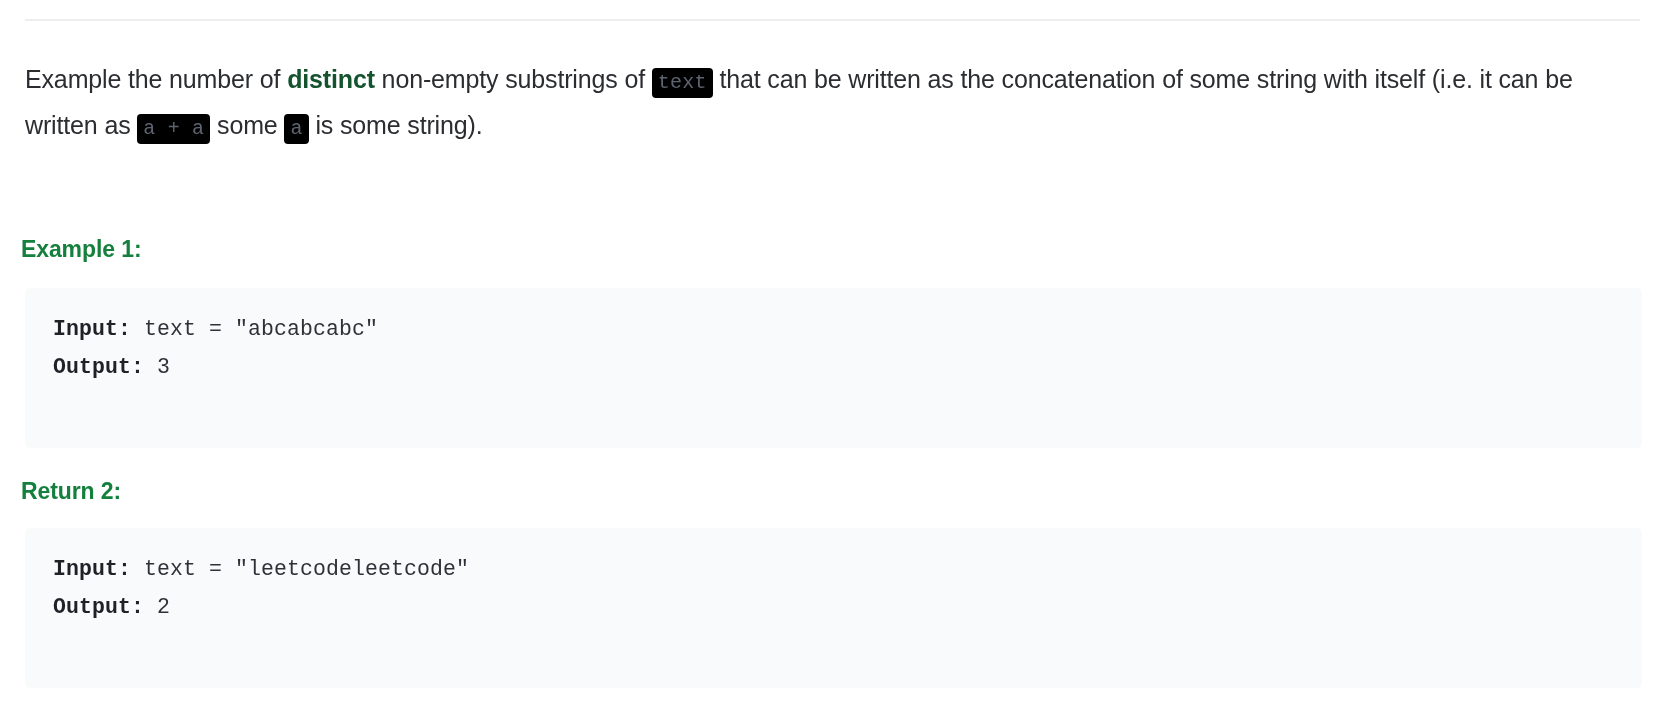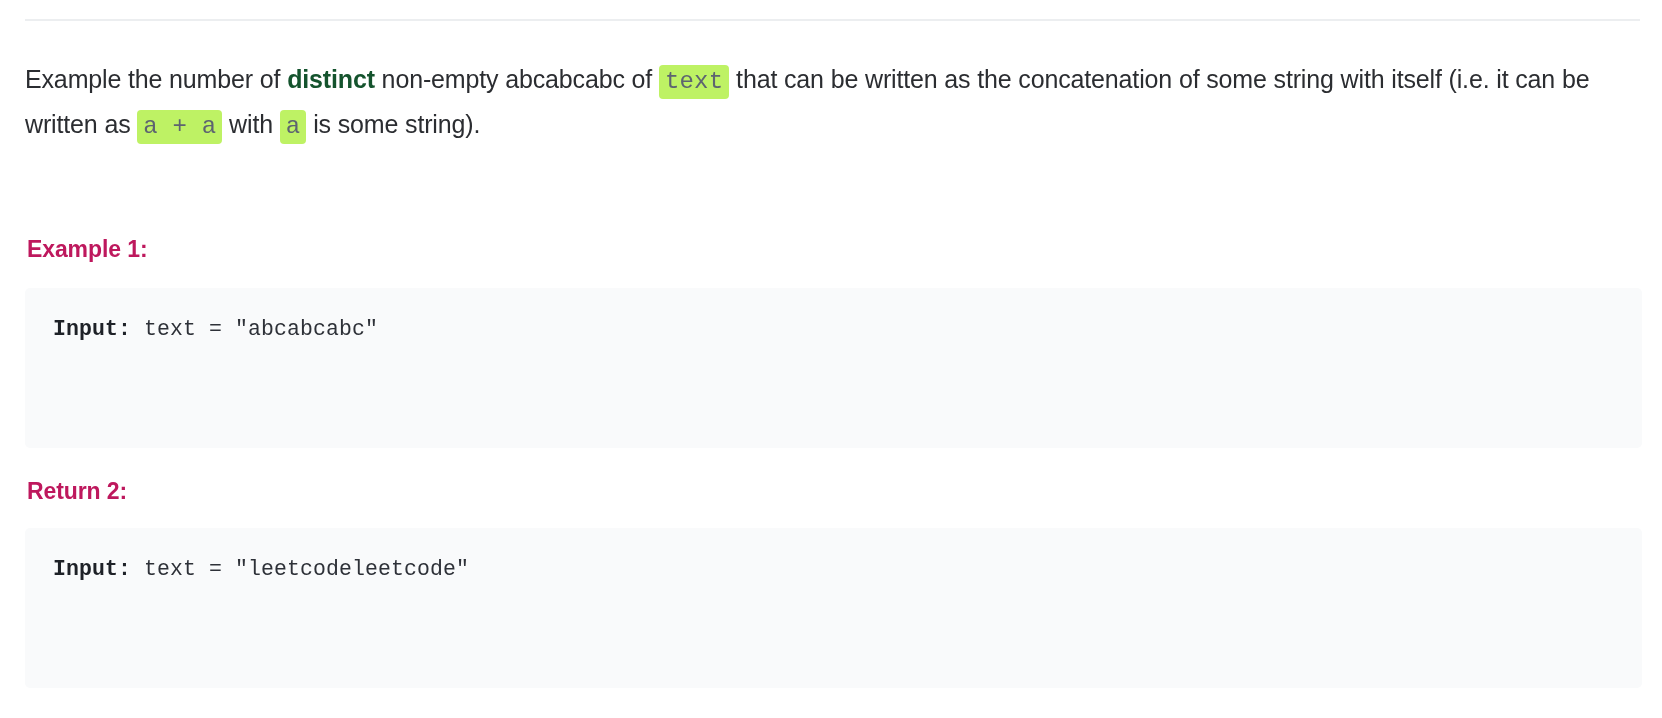--- a/index.html
+++ b/index.html
@@ -46,36 +46,36 @@
     font-weight: 400;
   }
 
   .description b {
     font-weight: 700;
     color: #14532d;
   }
 
   code.inline {
     font-family: "Liberation Mono", "DejaVu Sans Mono", monospace;
-    font-size: 24px;
-    background: #bef264;
+    font-size: 20px;
+    background: #000000;
     color: #5d6470;
     padding: 3px 6px 4px 6px;
     border-radius: 4px;
     white-space: pre;
     letter-spacing: 0.2px;
   }
 
   .example-title {
     position: absolute;
-    left: 27px;
+    left: 21px;
     font-size: 23px;
     line-height: 28px;
     font-weight: 700;
-    color: #be185d;
+    color: #15803d;
     letter-spacing: -0.1px;
   }
 
   #example-title-1 { top: 212px; }
   #example-title-2 { top: 454px; }
 
   pre.codeblock {
     position: absolute;
     left: 25px;
     width: 1617px;
@@ -102,23 +102,23 @@
 
   .cb-line { display: block; }
 </style>
 </head>
 <body>
 
 <div class="page">
 
   <hr class="top-divider">
 
-  <p class="description"><span>Example the number of </span><b>distinct</b><span> non-empty abcabcabc of </span><code class="inline">text</code><span> that can be written as the concatenation of some string with itself (i.e. it can be written as </span><code class="inline">a + a</code><span> with </span><code class="inline">a</code><span> is some string).</span></p>
+  <p class="description"><span>Example the number of </span><b>distinct</b><span> non-empty substrings of </span><code class="inline">text</code><span> that can be written as the concatenation of some string with itself (i.e. it can be written as </span><code class="inline">a + a</code><span> some </span><code class="inline">a</code><span> is some string).</span></p>
 
   <h3 class="example-title" id="example-title-1">Example 1:</h3>
 
-  <pre class="codeblock" id="codeblock-1"><span class="cb-line"><b>Input:</b><span> text = "abcabcabc"</span></span></pre>
+  <pre class="codeblock" id="codeblock-1"><span class="cb-line"><b>Input:</b><span> text = "abcabcabc"</span></span><span class="cb-line"><b>Output:</b><span> 3</span></span></pre>
 
   <h3 class="example-title" id="example-title-2">Return 2:</h3>
 
-  <pre class="codeblock" id="codeblock-2"><span class="cb-line"><b>Input:</b><span> text = "leetcodeleetcode"</span></span></pre>
+  <pre class="codeblock" id="codeblock-2"><span class="cb-line"><b>Input:</b><span> text = "leetcodeleetcode"</span></span><span class="cb-line"><b>Output:</b><span> 2</span></span></pre>
 
 </div>
 
 </body></html>

